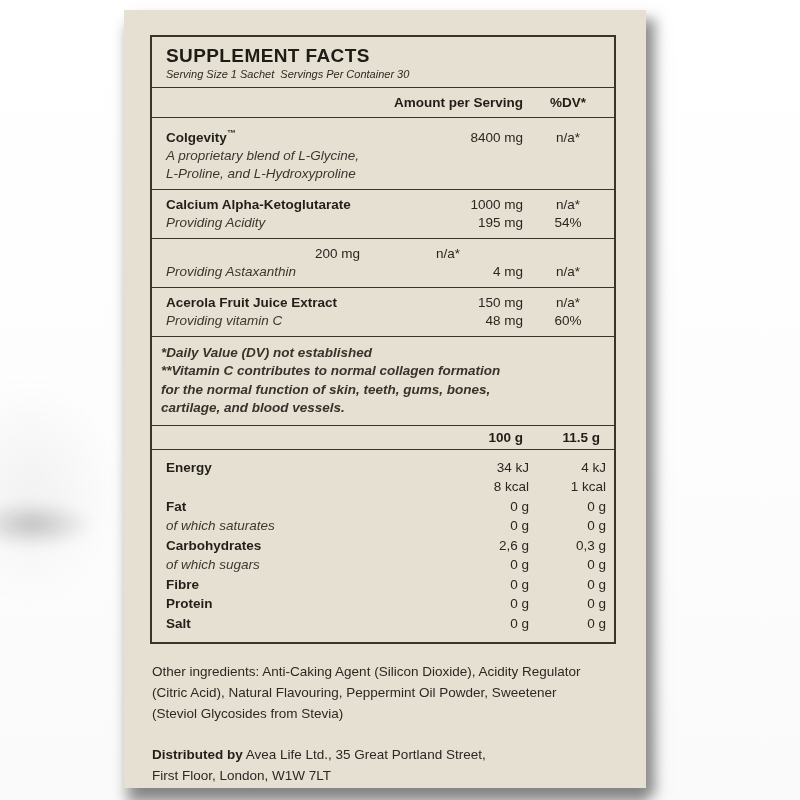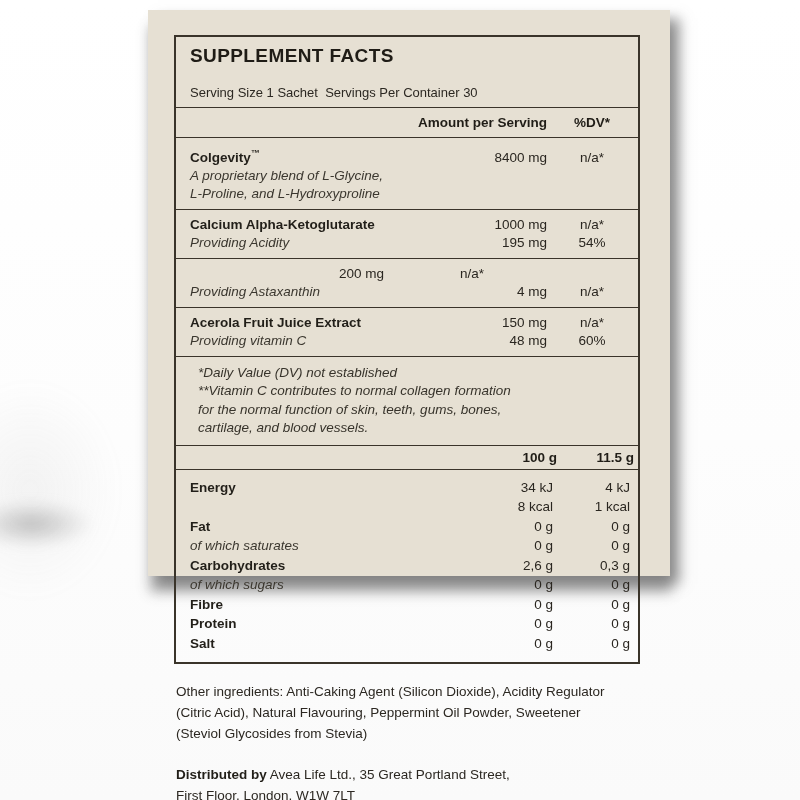--- a/index.html
+++ b/index.html
@@ -13,56 +13,56 @@
     position:absolute;left:-28px;top:500px;width:120px;height:48px;
     background:radial-gradient(ellipse at center,rgba(110,110,110,.38),rgba(160,160,160,.12) 55%,transparent 75%);
     filter:blur(5px);
   }
   .smudge-b{
     position:absolute;left:-60px;top:380px;width:180px;height:220px;
     background:radial-gradient(ellipse at center,rgba(150,150,150,.10),transparent 70%);
     filter:blur(8px);
   }
   .card{
-    position:absolute;left:148px;top:10px;width:522px;height:566px;
+    position:absolute;left:124px;top:10px;width:522px;height:778px;
     background:#e6e0d3;
     box-shadow:10px 8px 12px rgba(95,95,95,.55), 2px 16px 12px rgba(75,75,75,.45);
     box-sizing:border-box;
   }
   .facts-box{
     margin:25px 30px 0 26px;
     border:2px solid #3a342a;
     box-sizing:border-box;
   }
   .sec{border-top:1.5px solid #3a342a;padding:6px 14px;}
   .sec:first-child{border-top:none;}
   .hdr-sec{padding:8px 14px 7px 14px;}
   .label-title{
     font-size:19px;font-weight:700;letter-spacing:.4px;color:#1f1c16;
   }
   .serving-line{
-    font-size:13px;margin-top:18px;color:#2c2822;white-space:pre-wrap;
+    font-size:11px;margin-top:1px;color:#2c2822;white-space:pre-wrap;font-style:italic;
   }
   .grid{
     display:grid;grid-template-columns:1fr 150px 64px;
     align-items:baseline;column-gap:13px;
   }
   .grid .c2{text-align:right;}
   .grid .c3{text-align:center;}
   .grid.right3 .c3{text-align:right;}
   .colhdr-sec{padding:7px 14px;}
   .colhdr-sec .c2,.colhdr-sec .c3{font-weight:700;font-size:13.5px;color:#201d17;}
   .line{font-size:13.5px;line-height:18px;}
   .name-b{font-weight:700;color:#221f19;}
   .ital{font-style:italic;color:#3b372f;}
   .val{font-size:13.5px;color:#2a2620;}
   sup.tm{font-size:9px;font-weight:700;vertical-align:super;}
-  .foot-sec{padding:7px 22px;}
+  .foot-sec{padding:7px 9px;font-weight:bold;}
   .foot-line{font-size:13.5px;line-height:18.5px;font-style:italic;color:#37332b;}
-  .nutri-hdr{padding:4px 4px;}
+  .nutri-hdr{padding:4px 14px;}
   .nutri-hdr .c2,.nutri-hdr .c3{font-weight:700;font-size:13.5px;color:#201d17;}
   .nutri-sec{padding:8px 8px 9px 14px;}
   .nutri-sec .line{line-height:19.5px;}
   .bottom-text{margin:16px 30px 0 28px;font-size:13.5px;line-height:21px;color:#2c2822;}
   .mt-ing{margin-top:17px;}
   .mt-dist{margin-top:20px;}
   .bold-lead{font-weight:700;color:#221f19;}
 </style>
 </head>
 <body>

